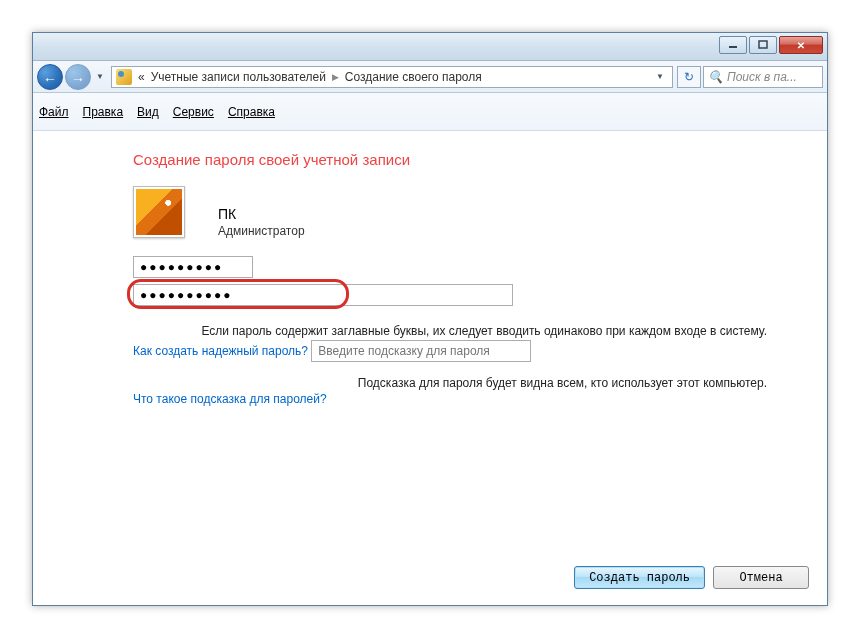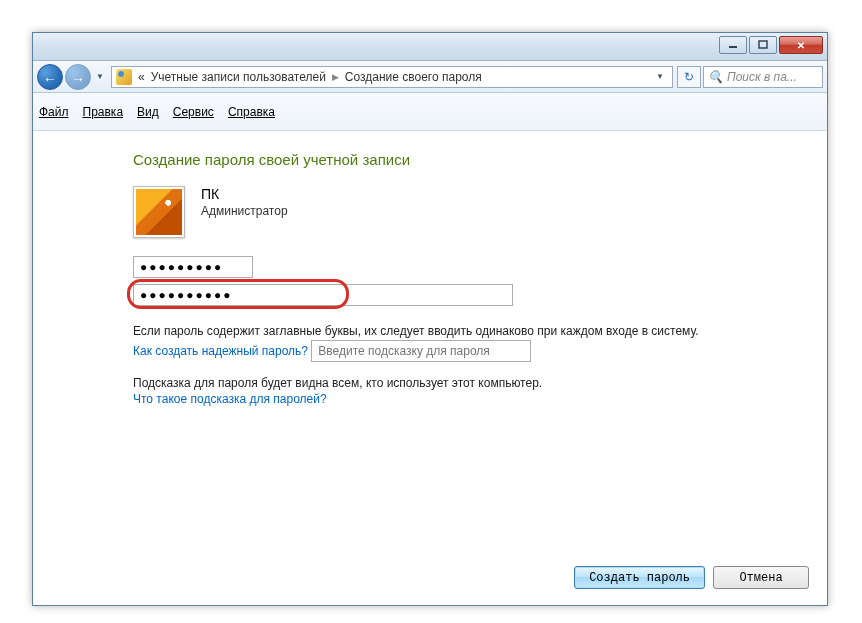--- a/index.html
+++ b/index.html
@@ -117,26 +117,26 @@
   display:flex;align-items:center;
   padding: 0 6px;
   gap: 14px;
 }
 .menu-item { cursor:pointer; }
 .menu-item .ul { text-decoration: underline; }
 .content {
   padding: 20px 60px 20px 100px;
 }
 .heading {
-  color: #4d7c0f;
+  color: #ef4444;
   font-size: 15px;
   margin-bottom: 18px;
 }
 .user-block {
-  display:flex;align-items:flex-start;gap:16px;margin-bottom:18px;
+  display:flex;align-items:flex-end;gap:33px;margin-bottom:18px;
 }
 .avatar {
   width:52px;height:52px;
   border:1px solid #bbb;
   padding:2px;background:#fff;
   box-shadow: 0 1px 2px rgba(0,0,0,.2);
 }
 .avatar-inner{
   width:100%;height:100%;
   background:
@@ -163,21 +163,21 @@
   margin-bottom: 8px;
 }
 .highlight-ring {
   position:absolute;
   left:-6px;top:-5px;
   width: 222px; height: 30px;
   border: 3px solid #d6302a;
   border-radius: 14px;
   pointer-events:none;
 }
-.note { margin: 4px 0 2px; color:#222; }
+.note { margin: 4px 0 2px; color:#222;text-align:right; }
 .link { color:#0066cc; cursor:pointer; margin: 0 0 14px; display:inline-block; }
 .hintfield {
   width: 220px;
   height: 22px;
   border: 1px solid #abadb3;
   padding: 10px 6px;
   font-family: inherit;
   font-size: 12px;
   color:#888;
   margin-bottom: 6px;

